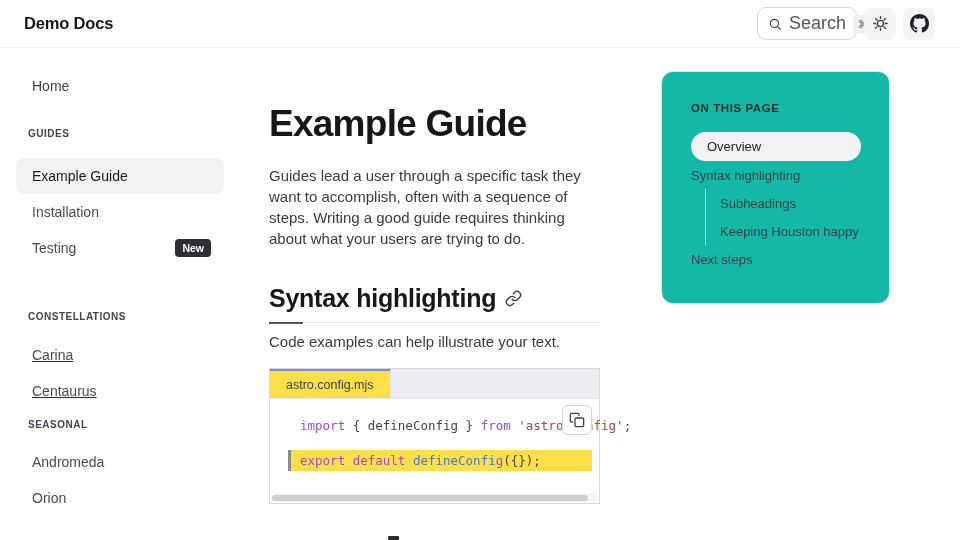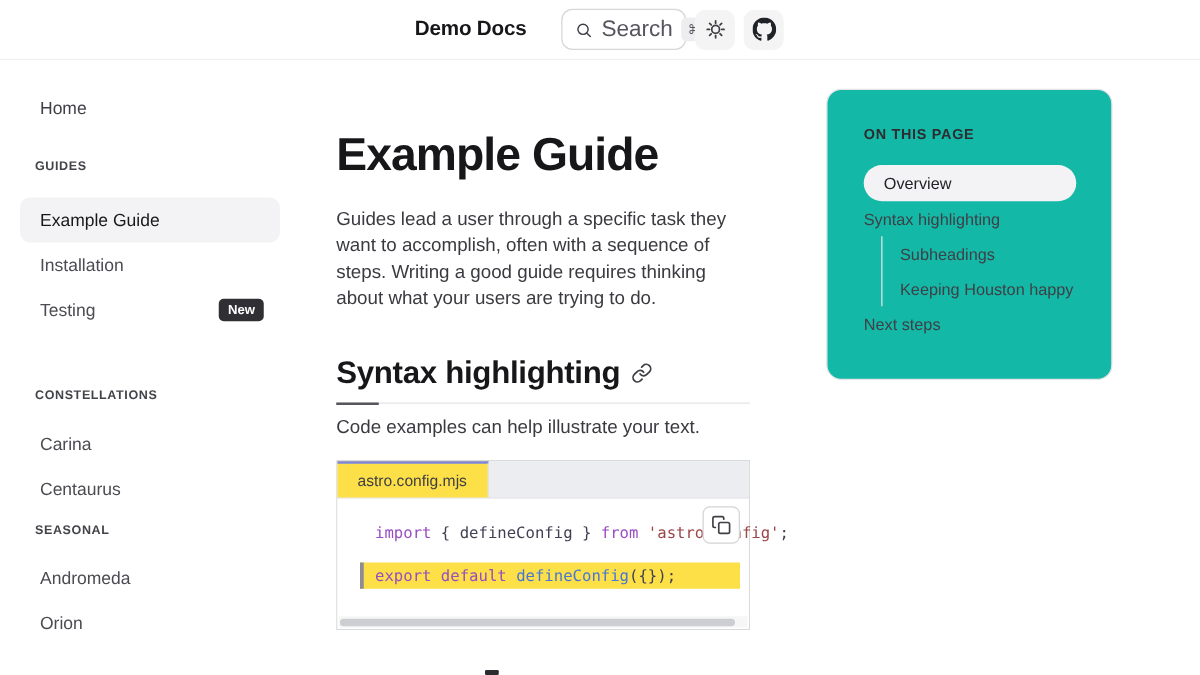--- a/index.html
+++ b/index.html
@@ -2,21 +2,21 @@
 <html style="--accent: #7d86de; --badge-bg: #303034; --code-kw: #994cc3; --code-fn: #4876d6; --code-str: #9c4648; --code-pl: #403f53;"><head>
 <meta charset="utf-8">
 <style>
   * { margin:0; padding:0; box-sizing:border-box; }
   html,body { width:960px; height:540px; background:#fff; overflow:hidden;
     font-family:"Liberation Sans", sans-serif; color:#27272a; }
   body { position:relative; }
 
   
   .header { position:absolute; top:0; left:0; width:960px; height:48px;
-    display:flex; align-items:center; justify-content:center;
+    display:flex; align-items:center; justify-content:space-between;
     padding:0 25px 0 24px; border-bottom:1px solid #eef0f2; background:#fff;gap:28px; }
   .site-title { font-size:16.5px; font-weight:700; color:#17171a; letter-spacing:-0.01em; }
   .header-right { display:flex; align-items:center; gap:7px; }
   .search-btn { display:flex; align-items:center; gap:7px; width:100px; height:33px;
     border:1px solid #d6d6db; border-radius:9px; background:#fff; padding:0 6px 0 10px;
     cursor:pointer; }
   .search-label { font-size:18px; color:#55555e; flex:1; text-align:left; }
   .kbd { font-size:10.5px; color:#56565e; background:#ededf0; border-radius:4px;
     padding:3px 5px; letter-spacing:0.06em; white-space:nowrap; }
   .icon-btn { width:32px; height:32px; border:none; border-radius:8px; background:#f4f4f5;
@@ -24,21 +24,21 @@
   svg.stroke-ic { stroke:#3f3f46; fill:none; stroke-width:2; stroke-linecap:round; stroke-linejoin:round; }
 
   
   .sidebar { position:absolute; top:48px; left:0; width:240px; padding:24px 16px 0 16px; }
   .side-home { height:28px; display:flex; align-items:center; padding-left:16px;
     font-size:14px; color:#3f3f46; border-radius:8px; cursor:pointer; }
   .group-label { font-size:10px; font-weight:700; letter-spacing:0.05em;
     color:#43444a; padding-left:12px; }
   .g1 { margin-top:28px; } .g2 { margin-top:45px; } .g3 { margin-top:10px; }
   .side-list { list-style:none; }
-  .l1 { margin-top:19px; } .l2 { margin-top:15px; } .l3 { margin-top:14px; }
+  .l1 { margin-top:19px; } .l2 { margin-top:15px;text-decoration:underline; } .l3 { margin-top:14px; }
   .side-item { height:36px; display:flex; align-items:center; padding:0 13px 0 16px;
     font-size:14px; color:#4b4b52; border-radius:8px; cursor:pointer; }
   .side-item.active { background:#f3f3f5; color:#18181b; font-weight:500; }
   .badge { margin-left:auto; background:var(--badge-bg,#303034); color:#fff;
     font-size:10.5px; font-weight:600; padding:3px 7px; border-radius:4px; }
 
   
   .main { position:absolute; top:48px; left:269px; width:331px; }
   .page-title { margin-top:54px; font-size:37px; line-height:44px; font-weight:700;
     letter-spacing:-0.02em; color:#17171a; }

